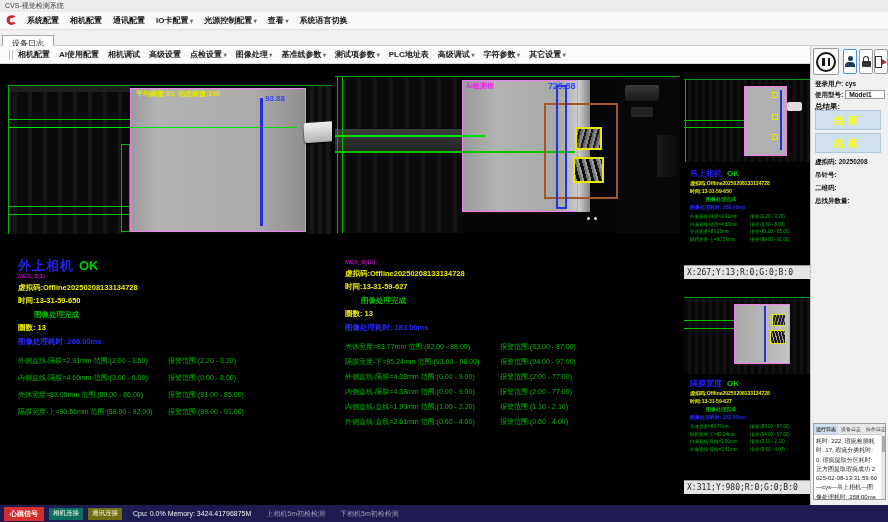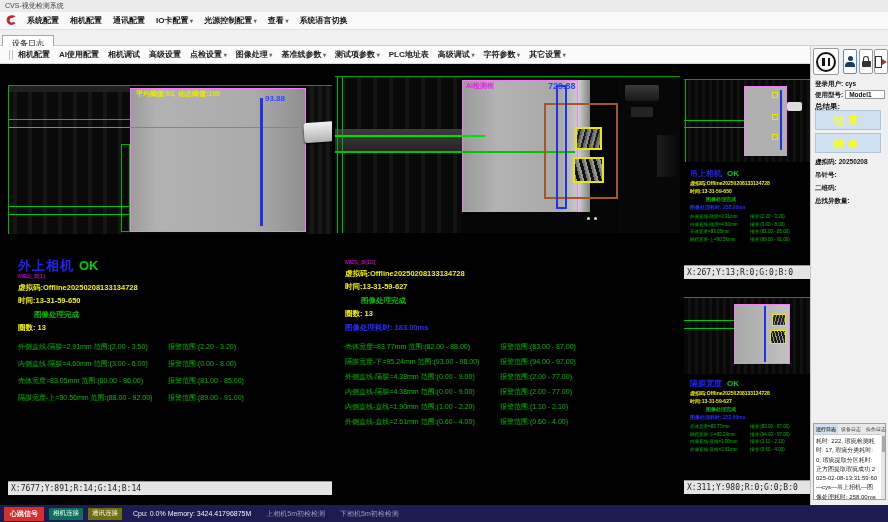--- a/index.html
+++ b/index.html
@@ -231,28 +231,28 @@
       </div>
       <div class="vtext">
         <div class="vhead">
           <span>外上相机</span><span class="ok">OK</span>
         </div>
         <div class="mes">MES_B[1]</div>
         <div class="tline ty">虚拟码:Offline20250208133134728</div>
         <div class="tline ty">时间:13-31-59-650</div>
         <div class="tline tg">图像处理完成</div>
         <div class="tline ty">圈数: 13</div>
+        <div class="tline tb">图像处理耗时: 266.00ms</div>
         <div class="mrows">
           <div class="mrow"><span class="mval">外侧直线-隔膜=2.91mm 范围:(2.00 - 3.50)</span><span>报警范围:(2.20 - 3.20)</span></div>
           <div class="mrow"><span class="mval">内侧直线-隔膜=4.60mm 范围:(3.00 - 6.00)</span><span>报警范围:(0.00 - 8.00)</span></div>
           <div class="mrow"><span class="mval">壳体宽度=83.05mm 范围:(80.00 - 86.00)</span><span>报警范围:(81.00 - 85.00)</span></div>
           <div class="mrow"><span class="mval">隔膜宽度-上=90.56mm 范围:(88.00 - 92.00)</span><span>报警范围:(89.00 - 91.00)</span></div>
         </div>
       </div>
-      <div class="vstatus">X:7677;Y:891;R:14;G:14;B:14</div>
     </div>
 
     <div class="view v-center">
       <div class="vimg">
         <div class="ovl c-mach-left"></div>
         <div class="ovl c-shelf"></div>
         <div class="ovl c-mach-right"></div>
         <div class="ovl c-p1"></div>
         <div class="ovl c-p2"></div>
         <div class="ovl c-p3"></div>

